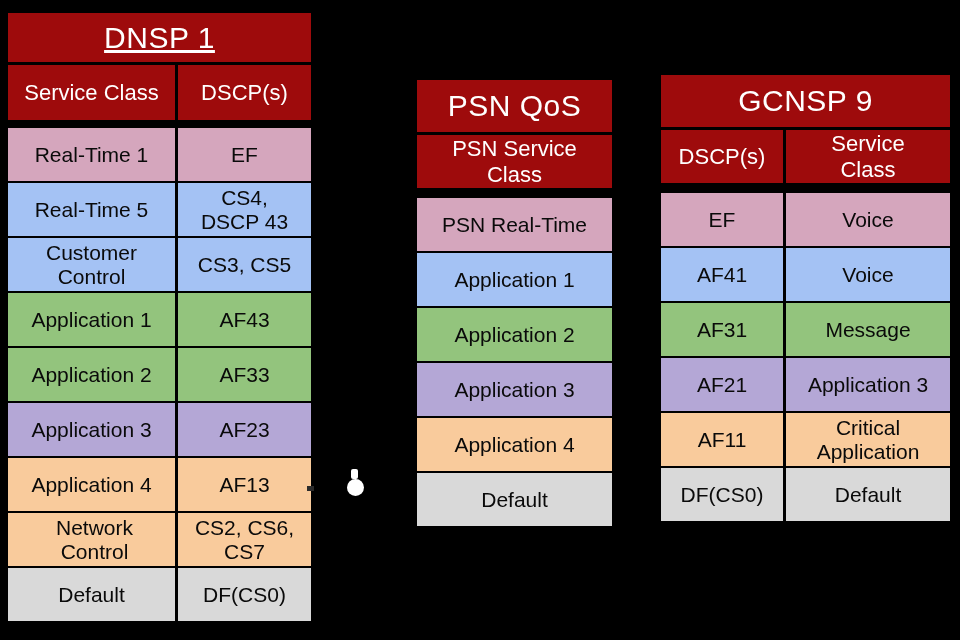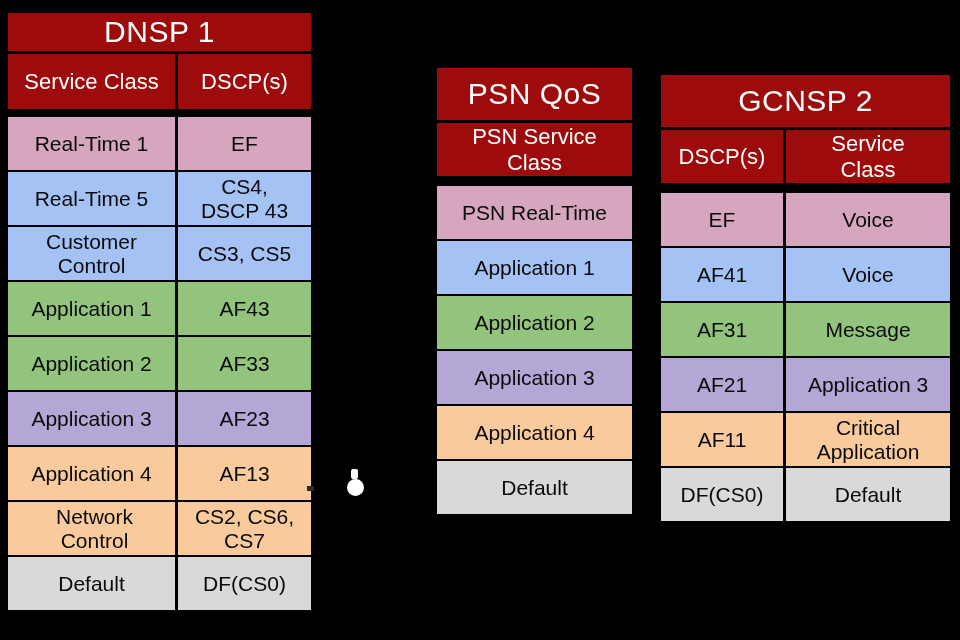--- a/index.html
+++ b/index.html
@@ -22,28 +22,28 @@
   .tbody { display:flex; flex-direction:column; row-gap:2px; background:#000; }
   .trow { display:flex; column-gap:3px; background:#000; }
   .tcell {
     display:flex; align-items:center; justify-content:center;
     font-size:21px; line-height:1.14; text-align:center;
     white-space:pre-line; color:#0a0a0a; flex:1;
   }
 
   
   .t1 { left:8px; top:13px; width:303px; }
-  .t1 .hdr-title { height:41px; }
+  .t1 .hdr-title { height:52px;text-decoration:underline; }
   .t1 .hdr-cols  { height:55px; }
   .t1 .c1 { width:167px; flex:none; }
   .t1 .tbody { margin-top:8px; }
   .t1 .trow { height:53px; }
 
   
-  .t2 { left:417px; top:68px; width:195px;margin-left:20px; }
+  .t2 { left:417px; top:80px; width:195px; }
   .t2 .hdr-title { height:55px; }
   .t2 .hdr-cols  { height:53px; }
   .t2 .tbody { margin-top:10px; }
   .t2 .trow { height:53px; }
 
   
   .t3 { left:661px; top:75px; width:289px; }
   .t3 .hdr-title { height:55px; }
   .t3 .hdr-cols  { height:53px; }
   .t3 .c1 { width:122px; flex:none; }
@@ -139,21 +139,21 @@
     <div class="trow">
       <div class="tcell" style="background-color: rgb(249, 203, 156);">Application 4</div>
     </div>
     <div class="trow">
       <div class="tcell" style="background-color: rgb(217, 217, 217);">Default</div>
     </div>
   </div>
 </div>
 
 <div class="qtable t3">
-  <div class="hdr-title" style="background-color: rgb(158, 11, 12);">GCNSP 2</div>
+  <div class="hdr-title" style="background-color: rgb(158, 11, 12);">GCNSP 9</div>
   <div class="hdr-cols">
     <div class="hdr-col c1" style="background-color: rgb(158, 11, 12);">DSCP(s)</div>
     <div class="hdr-col" style="background-color: rgb(158, 11, 12);">Service
 Class</div>
   </div>
   <div class="tbody">
     <div class="trow">
       <div class="tcell c1" style="background-color: rgb(213, 166, 189);">EF</div>
       <div class="tcell" style="background-color: rgb(213, 166, 189);">Voice</div>
     </div>

